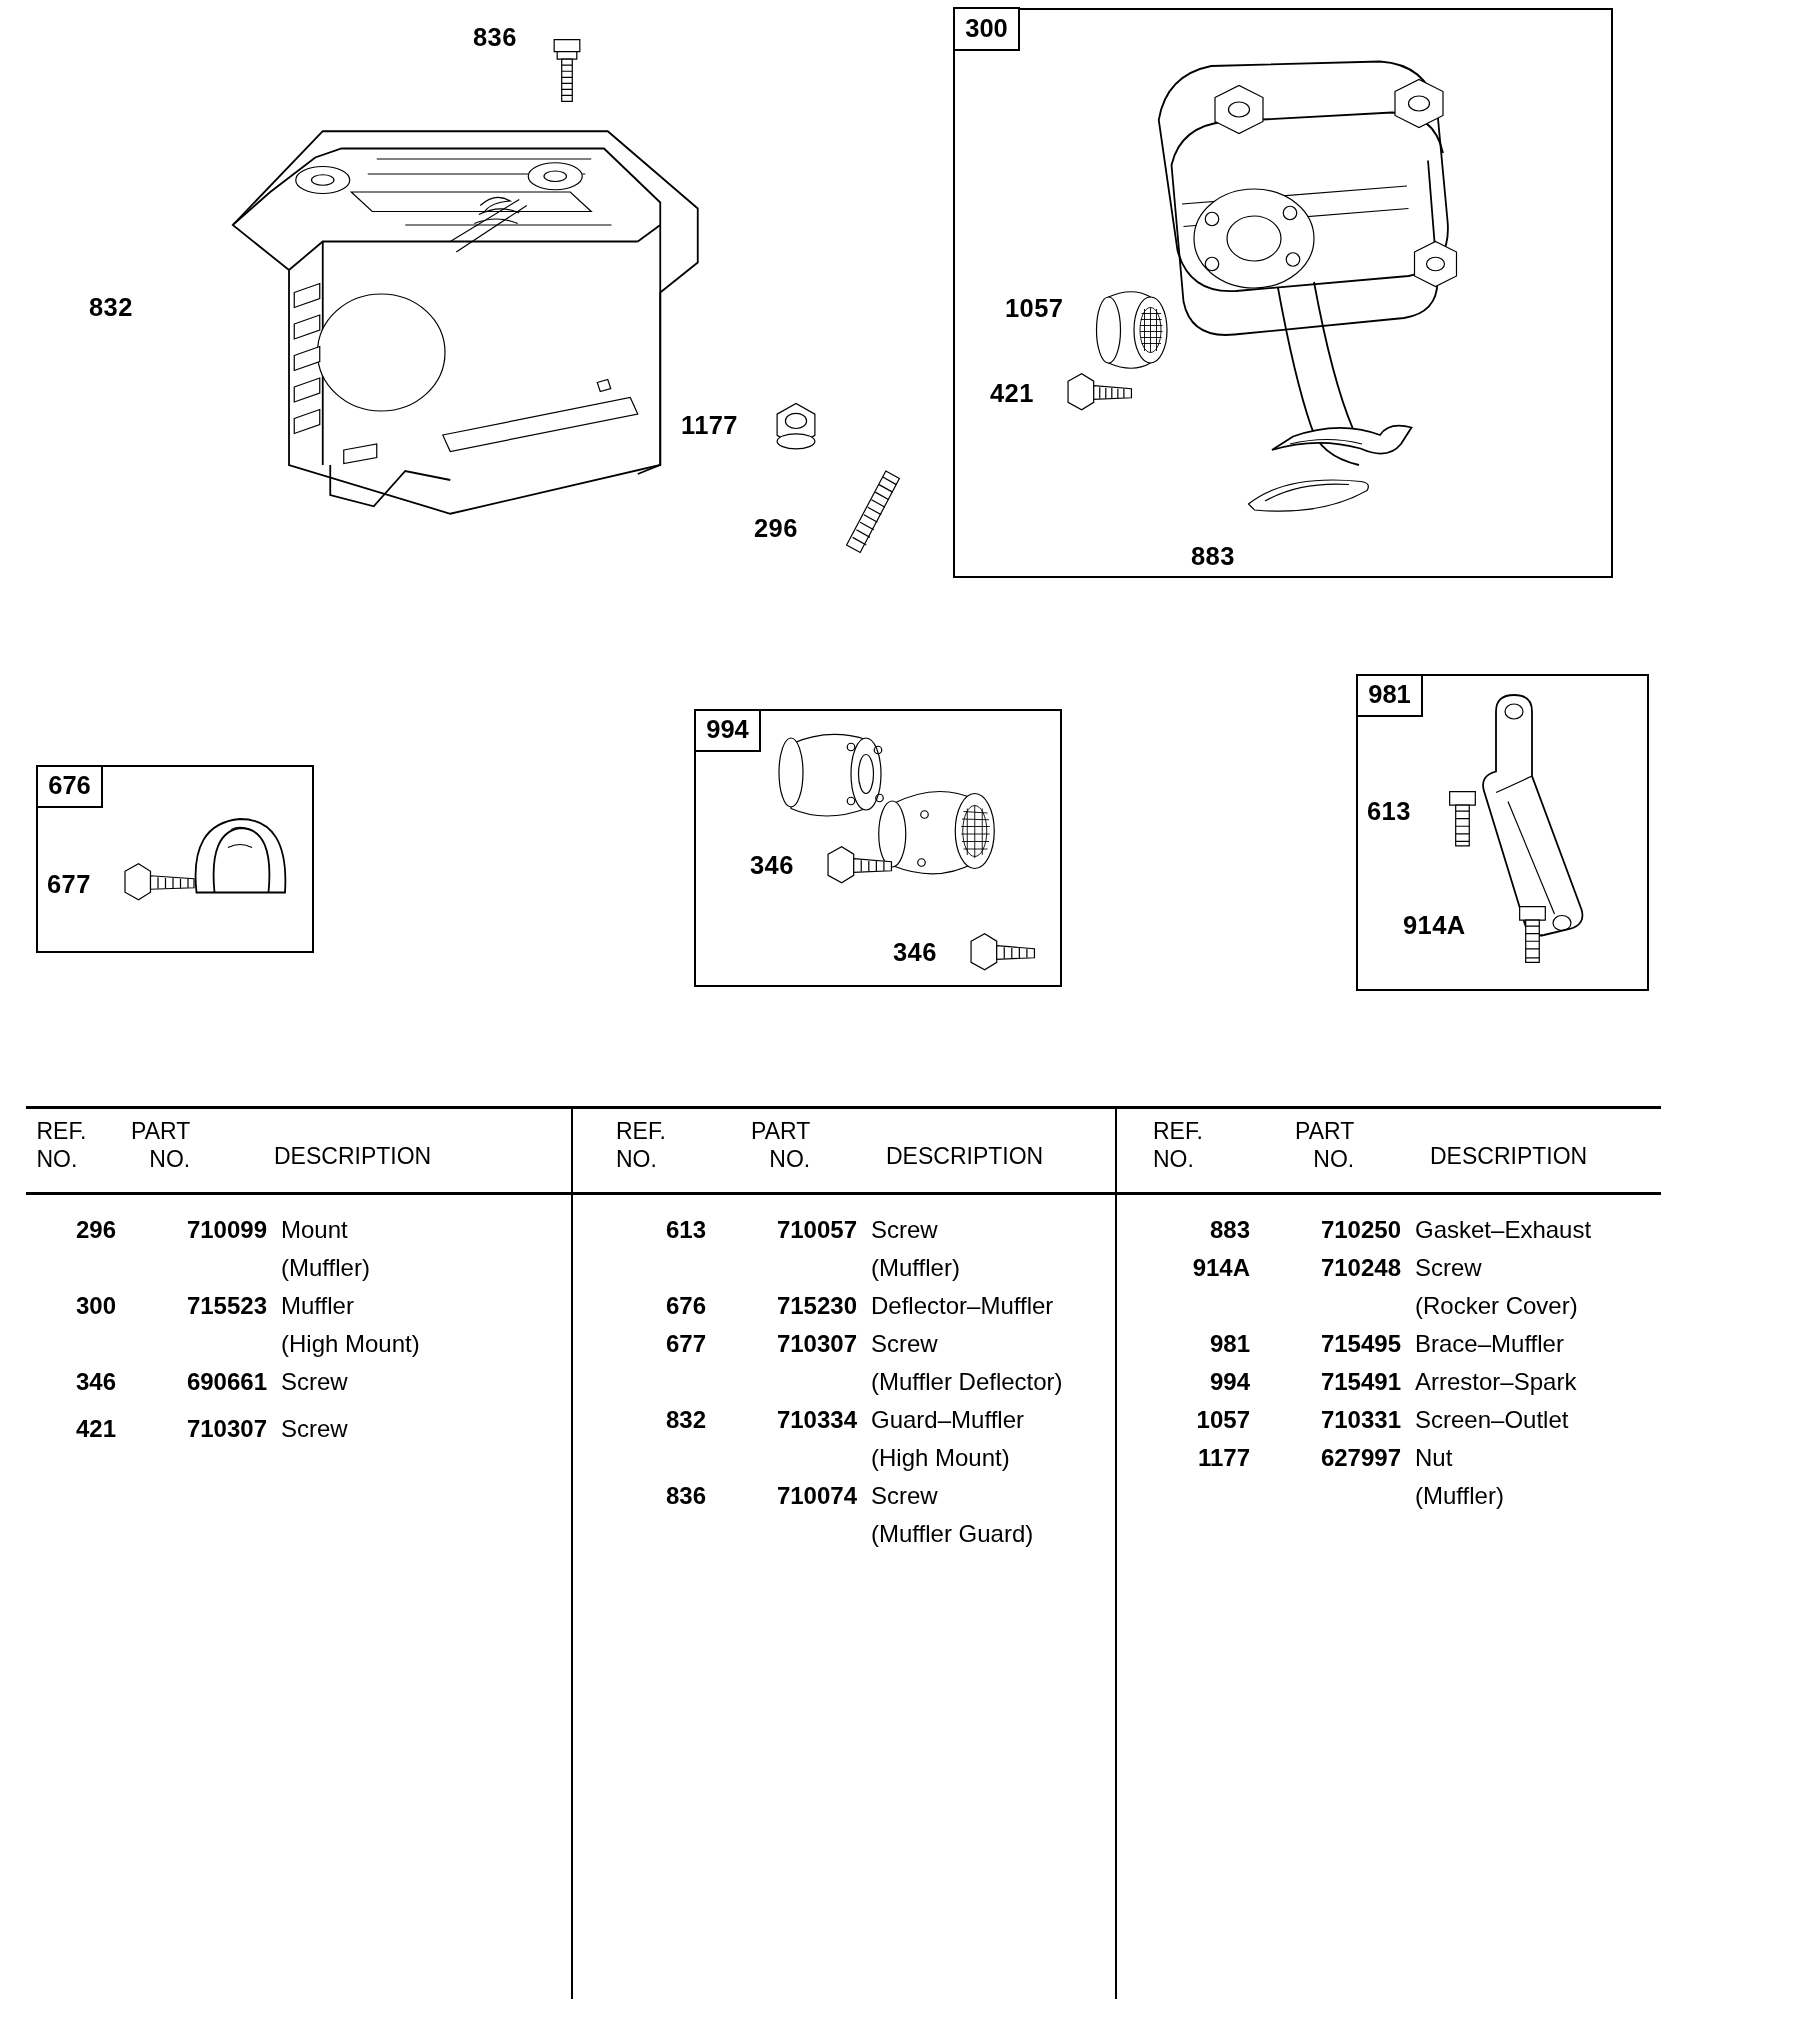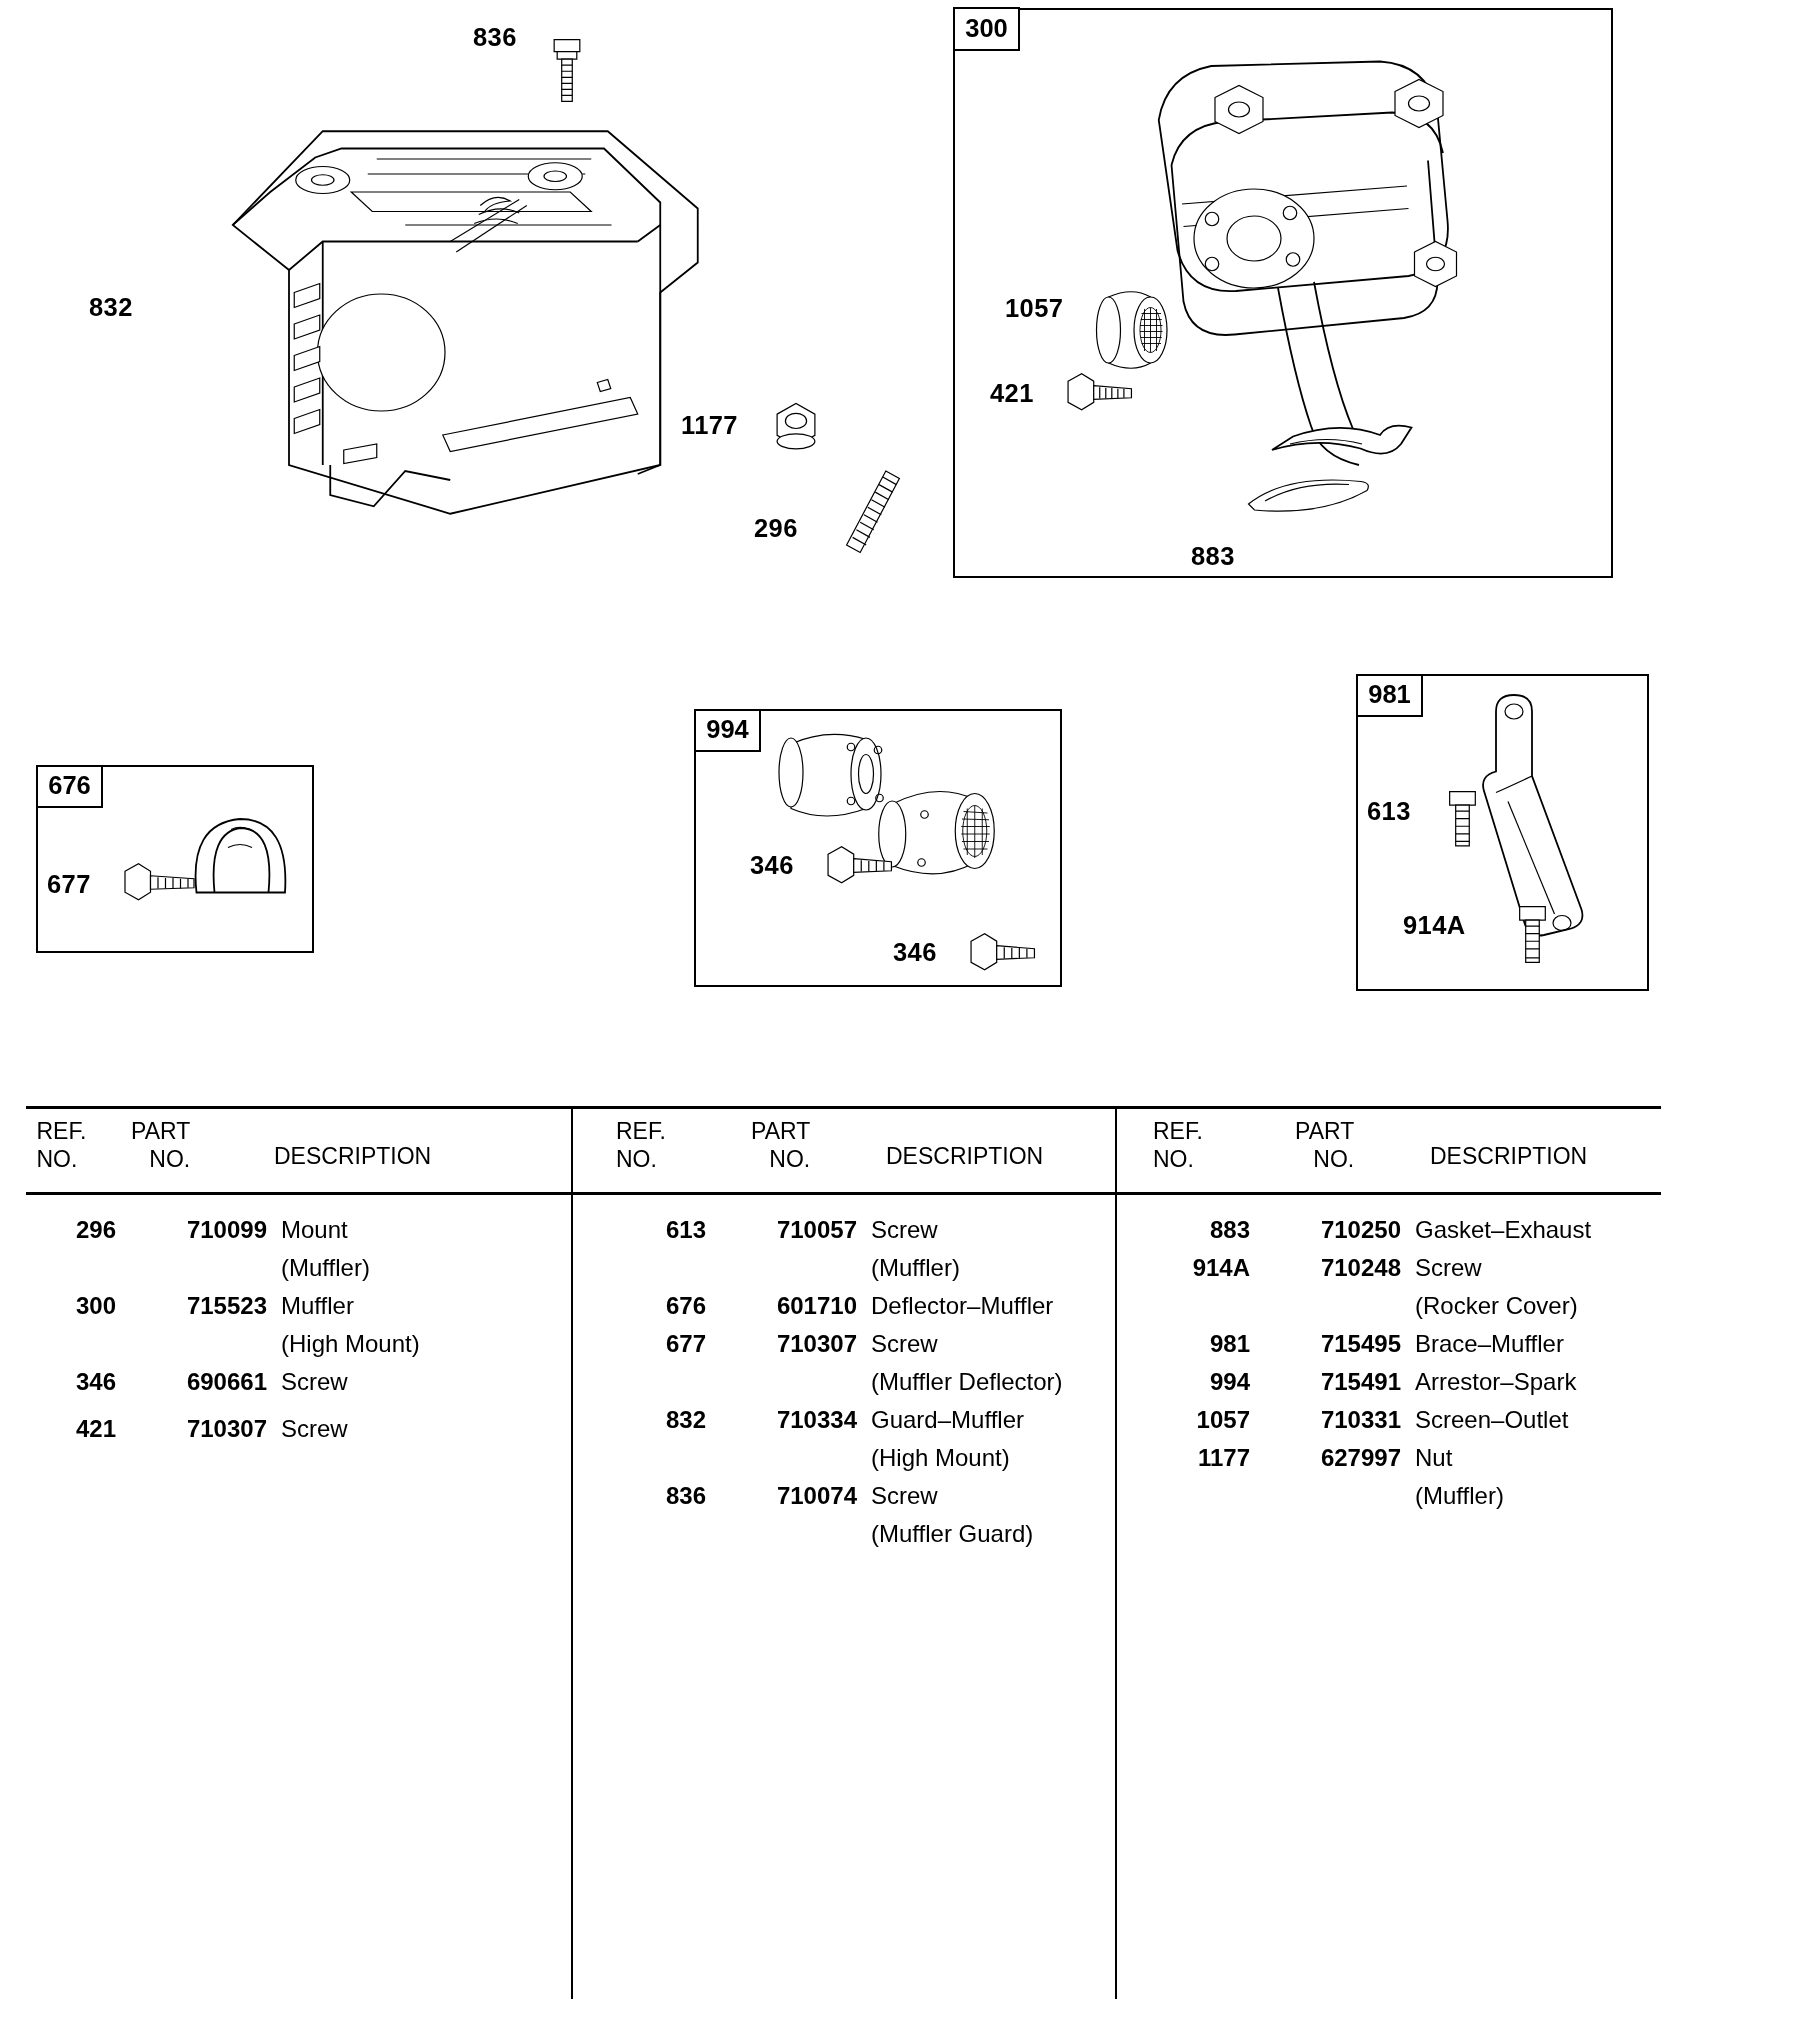--- a/index.html
+++ b/index.html
@@ -408,21 +408,21 @@
           <span class="part">710057</span>
           <span class="desc">Screw</span>
         </div>
       <div class="row sub">
           <span class="ref"></span>
           <span class="part"></span>
           <span class="desc">(Muffler)</span>
         </div>
       <div class="row">
           <span class="ref">676</span>
-          <span class="part">601710</span>
+          <span class="part">715230</span>
           <span class="desc">Deflector–Muffler</span>
         </div>
       <div class="row">
           <span class="ref">677</span>
           <span class="part">710307</span>
           <span class="desc">Screw</span>
         </div>
       <div class="row sub">
           <span class="ref"></span>
           <span class="part"></span>

